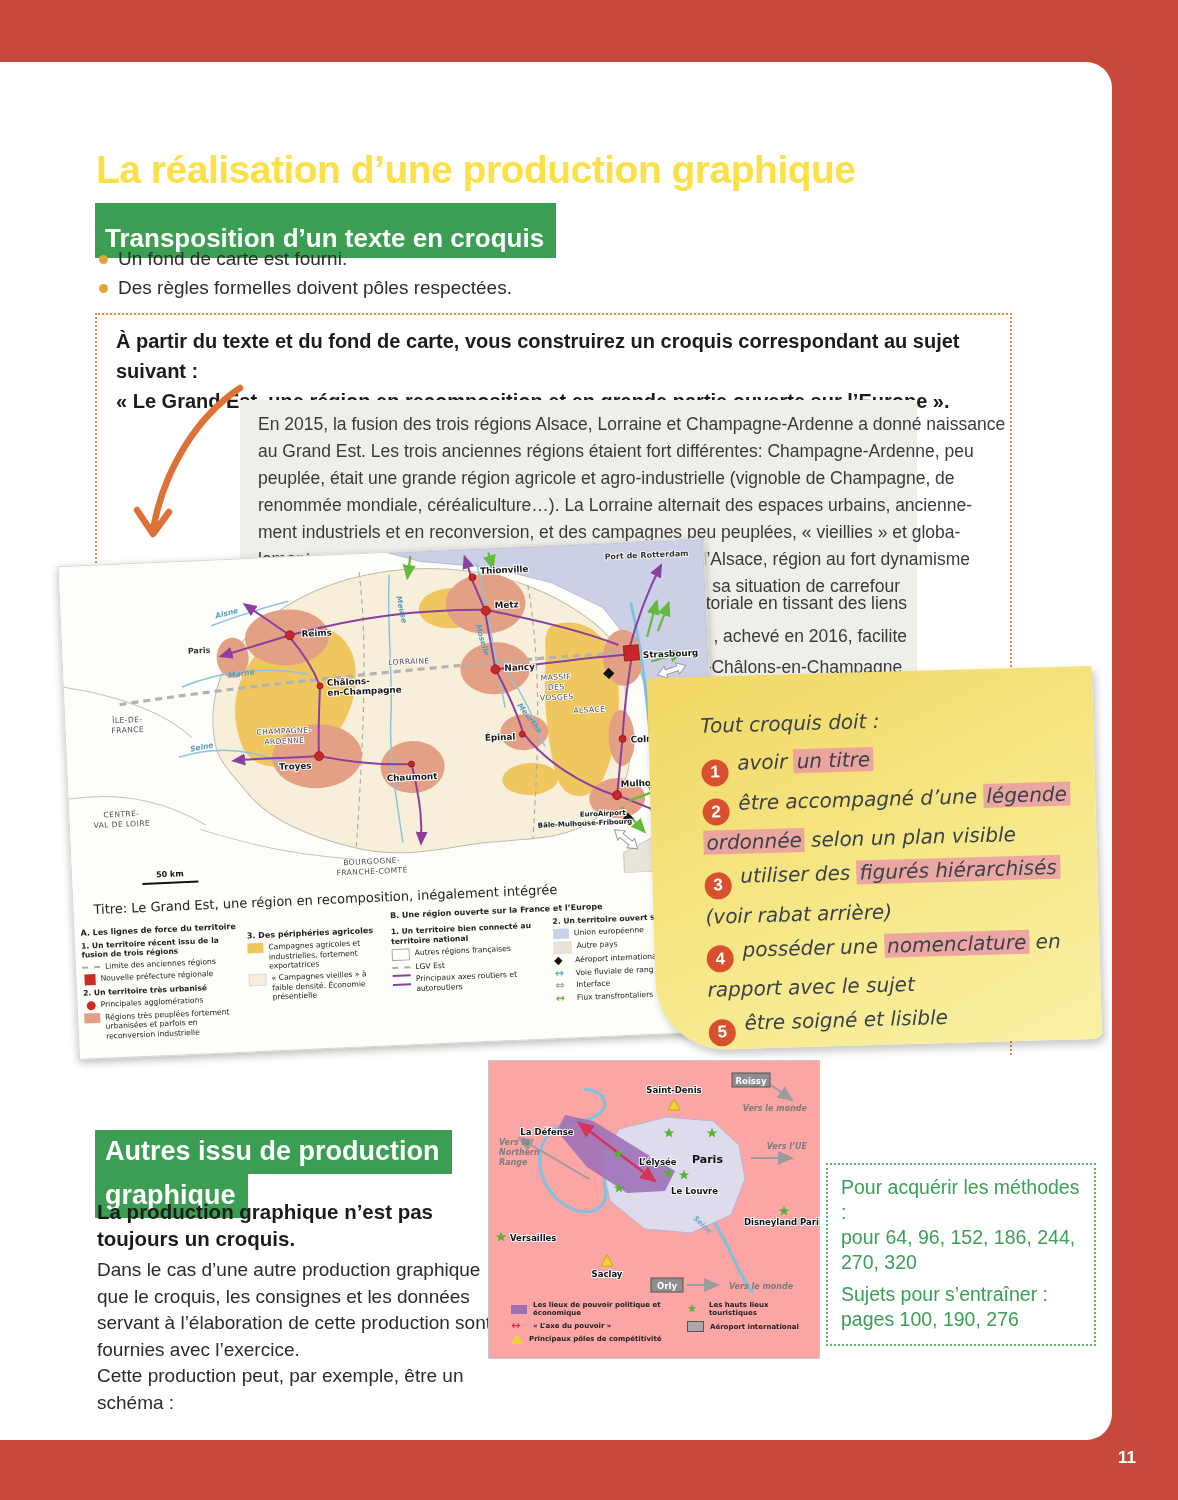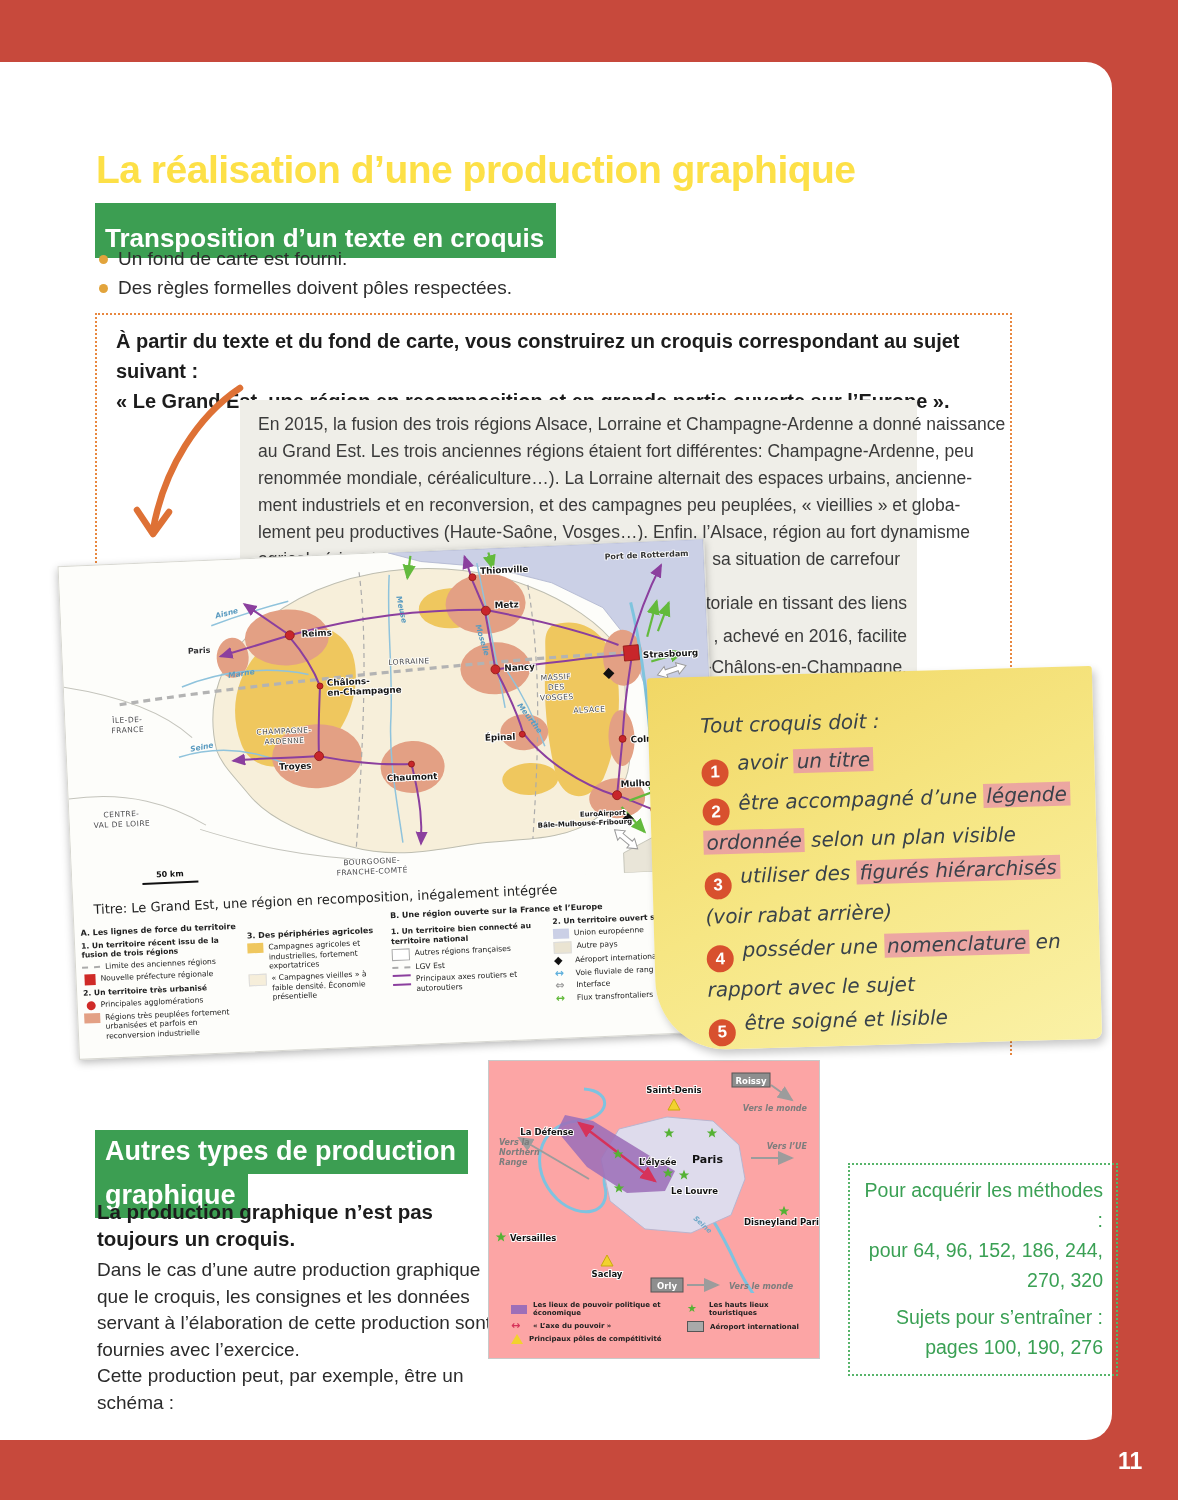--- a/index.html
+++ b/index.html
@@ -1,21 +1,21 @@
 <!DOCTYPE html>
 <html><head>
 <meta charset="utf-8">
 <style>
   html,body{margin:0;padding:0;}
   body{width:1178px;height:1500px;position:relative;background:#C7493C;
        font-family:"Liberation Sans",sans-serif;overflow:hidden;}
   .abs{position:absolute;}
   .page{position:absolute;left:0;top:62px;width:1112px;height:1378px;background:#ffffff;
         border-radius:0 26px 26px 0;}
-  .pagenum{position:absolute;left:1118px;top:1448px;color:#fff;font-size:23px;font-weight:bold;text-align:center;}
+  .pagenum{position:absolute;left:1118px;top:1448px;color:#fff;font-size:17px;font-weight:bold;text-align:center;}
 
   .main-title{position:absolute;left:96px;top:122px;font-size:39px;font-weight:bold;color:#fde047;letter-spacing:-0.5px;}
   .green-head{display:inline-block;background:#3C9E52;color:#fff;font-weight:bold;padding:20px 12px 4px 10px;}
   .gh1{position:absolute;left:95px;top:203px;font-size:26px;}
   .bullet-row{position:absolute;left:99px;display:flex;align-items:flex-start;font-size:19px;color:#2c2c2c;}
   .bullet-dot{width:9px;height:9px;border-radius:50%;background:#E2A43C;margin:7px 10px 0 0;flex:none;}
 
   .exercise-box{position:absolute;left:95px;top:313px;width:913px;height:740px;
       border:2.5px dotted #E8873F;border-bottom:none;z-index:1;}
   .prompt{position:absolute;left:116px;top:326px;width:880px;font-size:20px;font-weight:bold;color:#1c1c1c;line-height:30px;z-index:2;}
@@ -78,23 +78,23 @@
   .sl-row{display:flex;align-items:center;margin:4px 0;}
   .sl-sw{display:inline-block;flex:none;margin-right:6px;}
   .sl-purple{width:16px;height:9px;background:#9D6FB8;}
   .sl-gray{width:15px;height:9px;background:#A9A9A9;border:1px solid #555;}
   .sl-redar{color:#D6325A;font-size:11px;font-weight:bold;width:16px;line-height:9px;}
   .sl-redar::before{content:"↔";}
   .sl-tri{width:0;height:0;border-left:6px solid transparent;border-right:6px solid transparent;border-bottom:10px solid #F2D22E;}
   .sl-star{color:#55B234;font-size:11px;width:16px;line-height:10px;}
   .sl-star::before{content:"★";}
 
-  .methods-box{position:absolute;left:848px;top:1163px;width:240px;
+  .methods-box{position:absolute;left:826px;top:1163px;width:240px;
       border:2px dotted #57B46A;padding:10px 13px 12px 13px;z-index:3;
-      color:#3AA054;font-size:19.5px;line-height:30px;text-align:right;}
+      color:#3AA054;font-size:19.5px;line-height:25px;}
   .mb-gap{height:7px;}
 
   .arrow-svg{position:absolute;left:128px;top:382px;z-index:5;}
 
   
   .city{font-family:"DejaVu Sans",sans-serif;font-size:8.8px;font-weight:bold;fill:#161616;
         paint-order:stroke;stroke:#ffffff;stroke-width:2px;}
   .region{font-family:"DejaVu Sans",sans-serif;font-size:7.6px;fill:#4a4a4a;letter-spacing:.4px;
         paint-order:stroke;stroke:#ffffff;stroke-width:1.6px;}
   .river-lb{font-family:"DejaVu Sans",sans-serif;font-size:7.5px;font-style:italic;fill:#5A9BC0;font-weight:bold;}
@@ -133,20 +133,21 @@
 
 <div class="prompt">
   <div>À partir du texte et du fond de carte, vous construirez un croquis correspondant au sujet suivant :</div>
   <div>« Le Grand Est, une région en recomposition et en grande partie ouverte sur l’Europe ».</div>
 </div>
 
 <div class="source-box">
   <div class="src-text">
     <div class="src-line">En 2015, la fusion des trois régions Alsace, Lorraine et Champagne-Ardenne a donné naissance</div>
     <div class="src-line">au Grand Est. Les trois anciennes régions étaient fort différentes: Champagne-Ardenne, peu</div>
+    <div class="src-line">peuplée, était une grande région agricole et agro-industrielle (vignoble de Champagne, de</div>
     <div class="src-line">renommée mondiale, céréaliculture…). La Lorraine alternait des espaces urbains, ancienne-</div>
     <div class="src-line">ment industriels et en reconversion, et des campagnes peu peuplées, « vieillies » et globa-</div>
     <div class="src-line">lement peu productives (Haute-Saône, Vosges…). Enfin, l’Alsace, région au fort dynamisme</div>
     <div class="src-line7">
       <span>agricole (vignoble…)</span>
       <span>sa situation de carrefour</span>
     </div>
   </div>
   <div class="frag" style="top:193px;">toriale en tissant des liens</div>
   <div class="frag" style="top:226px;">, achevé en 2016, facilite</div>
@@ -411,21 +412,21 @@
     <div>
       <span class="circle-num">4</span><span>posséder une </span><span class="hl">nomenclature</span><span> en rapport avec le sujet</span>
     </div>
     <div>
       <span class="circle-num">5</span><span>être soigné et lisible</span>
     </div>
   </div>
 </div>
 
 <div class="gh2">
-  <div><span class="green-head">Autres types de production</span></div>
+  <div><span class="green-head">Autres issu de production</span></div>
   <div><span class="green-head">graphique</span></div>
 </div>
 
 <div class="lead">La production graphique n’est pas toujours un croquis.</div>
 
 <div class="body-col">
   <div>Dans le cas d’une autre production graphique que le croquis, les consignes et les données servant à l’élaboration de cette production sont fournies avec l’exercice.</div>
   <div>Cette production peut, par exemple, être un schéma :</div>
 </div>
 

